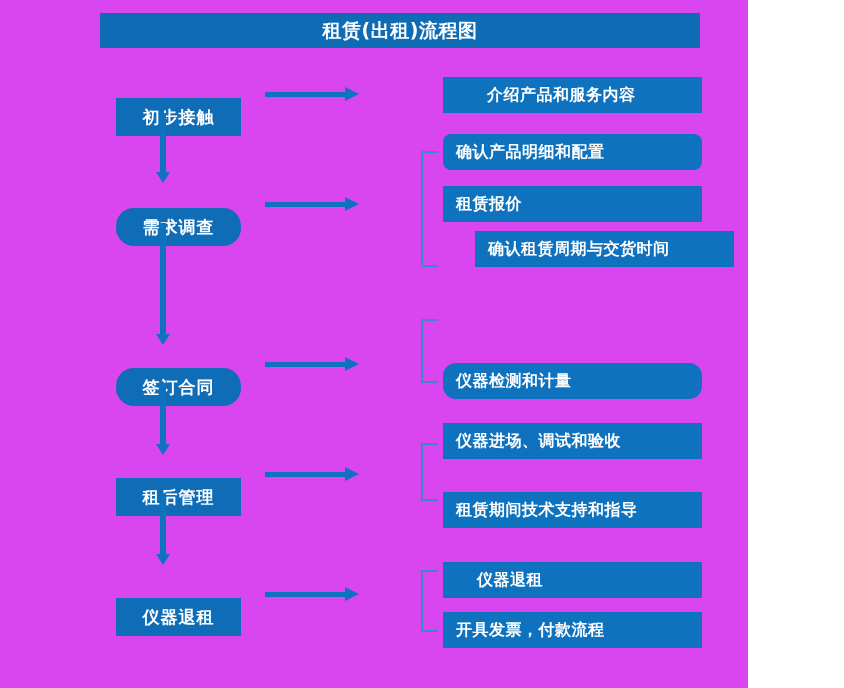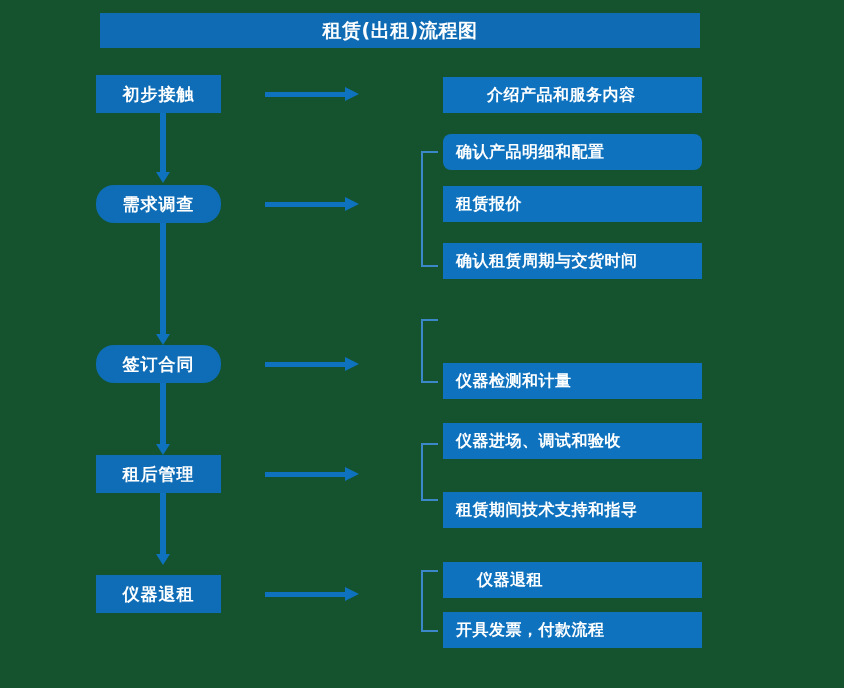--- a/index.html
+++ b/index.html
@@ -12,23 +12,23 @@
     height: 688px;
     position: relative;
     overflow: hidden;
     font-family: "DejaVu Sans", "Liberation Sans", sans-serif;
   }
 
   #canvas {
     position: absolute;
     left: 0;
     top: 0;
-    width: 844px;
+    width: 748px;
     height: 688px;
-    background: #14532d;
+    background: #d946ef;
   }
 
   
   .title-bar {
     position: absolute;
     left: 100px;
     top: 13px;
     width: 600px;
     height: 35px;
     background: #0F6CB4;
@@ -38,32 +38,33 @@
     letter-spacing: 0.5px;
     display: flex;
     align-items: center;
     justify-content: center;
     box-sizing: border-box;
   }
 
   
   .stage-box {
     position: absolute;
-    left: 96px;
+    left: 116px;
     width: 125px;
     height: 38px;
     background: #0E6DB6;
     color: #ffffff;
     font-size: 17px;
     font-weight: bold;
     display: flex;
     align-items: center;
     justify-content: center;
     box-sizing: border-box;
     letter-spacing: 1px;
+    margin-top: 23px;
   }
 
   
   .detail-box {
     position: absolute;
     left: 443px;
     width: 259px;
     height: 36px;
     background: #0E72BE;
     color: #ffffff;
@@ -163,38 +164,38 @@
     <span class="shaft"></span>
     <span class="head"></span>
   </div>
 
   <div class="bracket" style="top:151px; height:116px;"></div>
 
   <div class="detail-box" style="top:134px;border-radius:8px;">确认产品明细和配置</div>
 
   <div class="detail-box" style="top:186px;">租赁报价</div>
 
-  <div class="detail-box" style="top:243px;">确认租赁周期与交货时间</div>
+  <div class="detail-box" style="top:231px;margin-left:32px;">确认租赁周期与交货时间</div>
 
   <div class="v-arrow" style="top:223px; height:122px;">
     <span class="shaft" style="height:111px;"></span>
     <span class="head" style="top:111px;"></span>
   </div>
 
   <div class="stage-box" style="top:345px;border-radius:18px;">签订合同</div>
 
   <div class="h-arrow" style="left:265px; top:356px;">
     <span class="shaft"></span>
     <span class="head"></span>
   </div>
 
   <div class="bracket" style="top:319px; height:64px;"></div>
 
 
-  <div class="detail-box" style="top:363px;">仪器检测和计量</div>
+  <div class="detail-box" style="top:363px;border-radius:13px;">仪器检测和计量</div>
 
   <div class="v-arrow" style="top:383px; height:72px;">
     <span class="shaft" style="height:61px;"></span>
     <span class="head" style="top:61px;"></span>
   </div>
 
   <div class="stage-box" style="top:455px;">租后管理</div>
 
   <div class="h-arrow" style="left:265px; top:466px;">
     <span class="shaft"></span>

